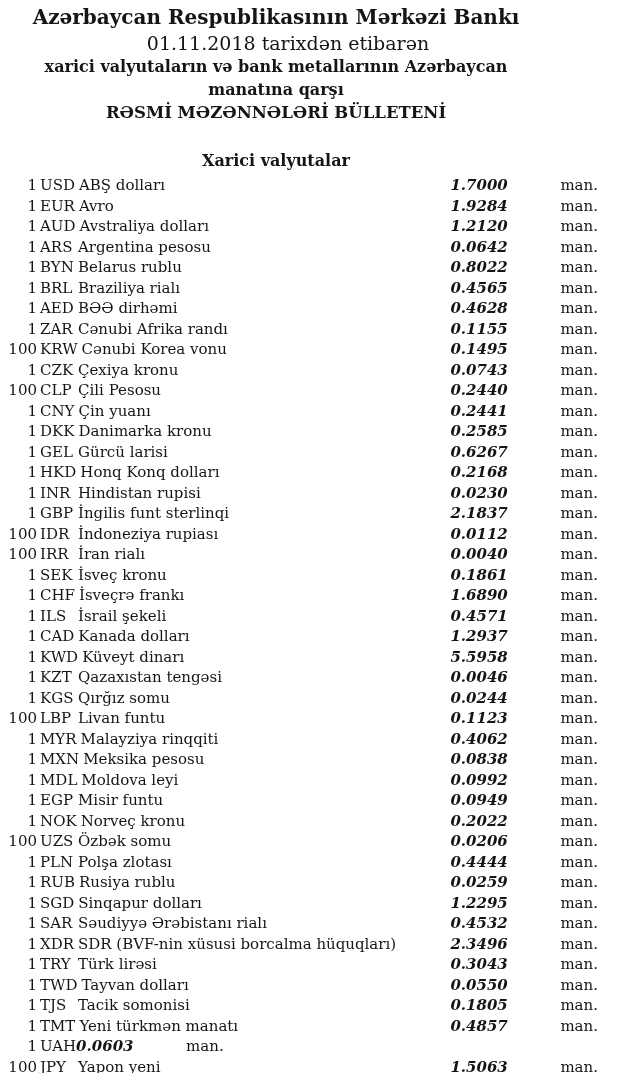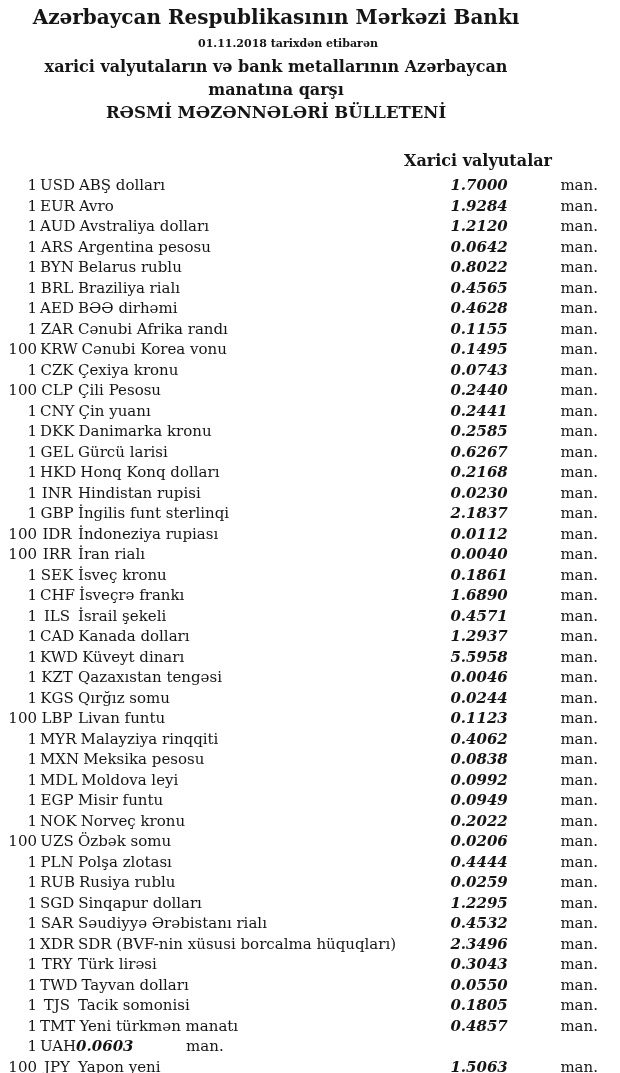--- a/index.html
+++ b/index.html
@@ -23,39 +23,39 @@
   .header {
     width: 552px; 
     text-align: center;
   }
   .title {
     font-size: 20px;
     font-weight: bold;
     line-height: 25px;
   }
   .date-line {
-    font-size: 11px;
-    font-weight: bold;
+    font-size: 19px;
+    font-weight: normal;
     line-height: 23px;
     margin-top: 2px;
     margin-left: 24px;
   }
   .subtitle {
     font-size: 16px;
     font-weight: bold;
     line-height: 23px;
   }
   .bulletin-title {
     font-size: 16.5px;
     font-weight: bold;
     line-height: 24px;
   }
   .section-title {
     width: 552px;
-    text-align: right;
+    text-align: center;
     font-size: 16px;
     font-weight: bold;
     line-height: 20px;
     margin-top: 26px;
   }
   .table {
     margin-top: 4px;
   }
   .row {
     display: flex;
@@ -66,21 +66,21 @@
     box-sizing: border-box;
     padding-right: 22px;
   }
   .qty {
     flex: 0 0 37px;
     text-align: right;
   }
   .code {
     flex: 0 0 34px;
     margin-left: 3px;
-    text-align: center;
+    text-align: left;
   }
   .name {
     flex: 1 1 auto;
     padding-left: 4px;
     white-space: nowrap;
     overflow: hidden;
   }
   .rate {
     flex: 0 0 90px;
     font-weight: bold;

